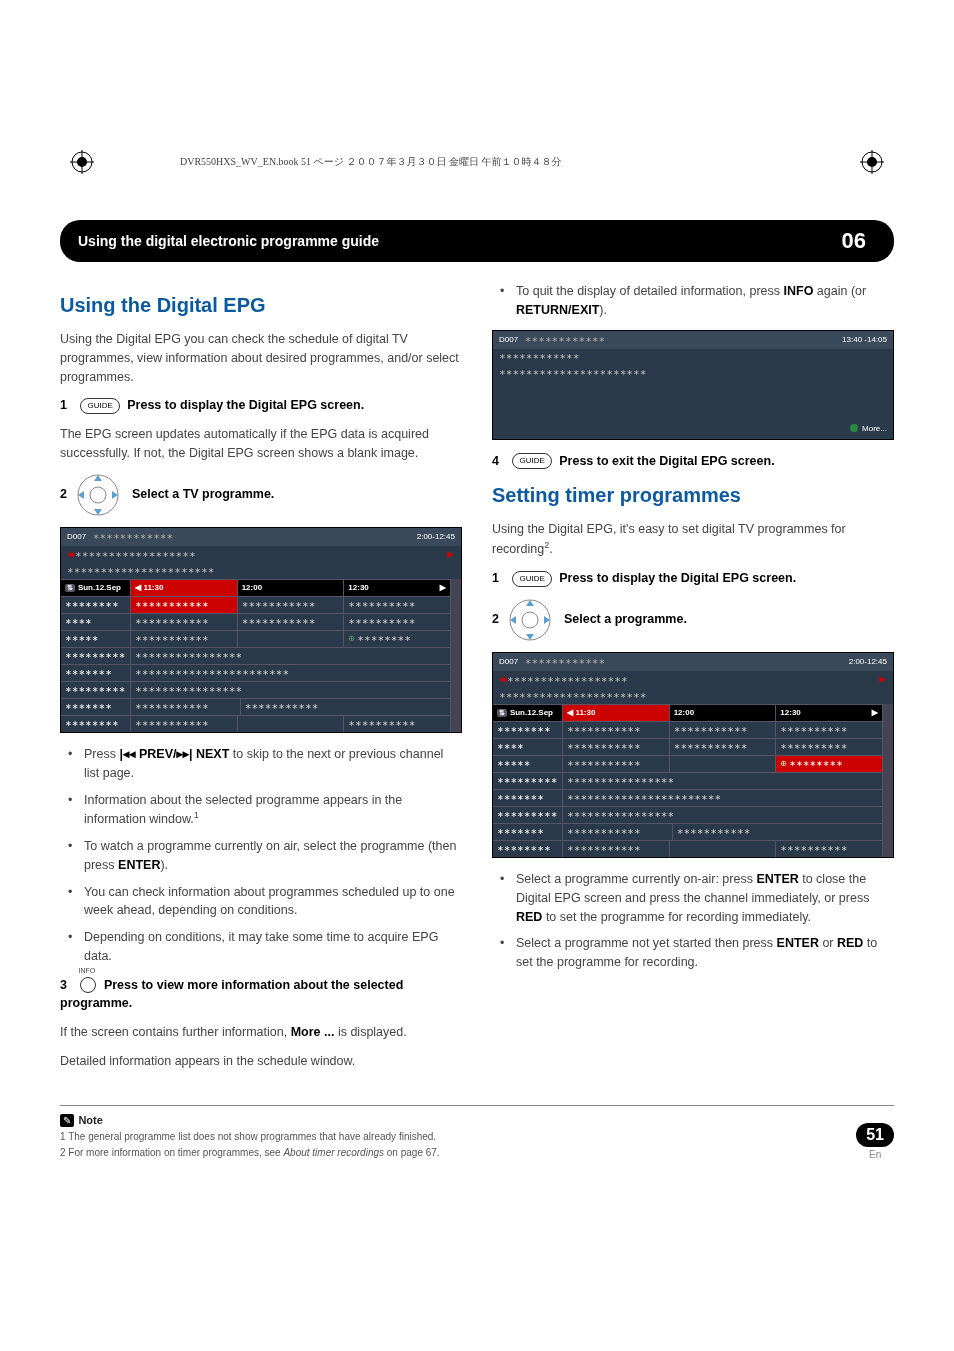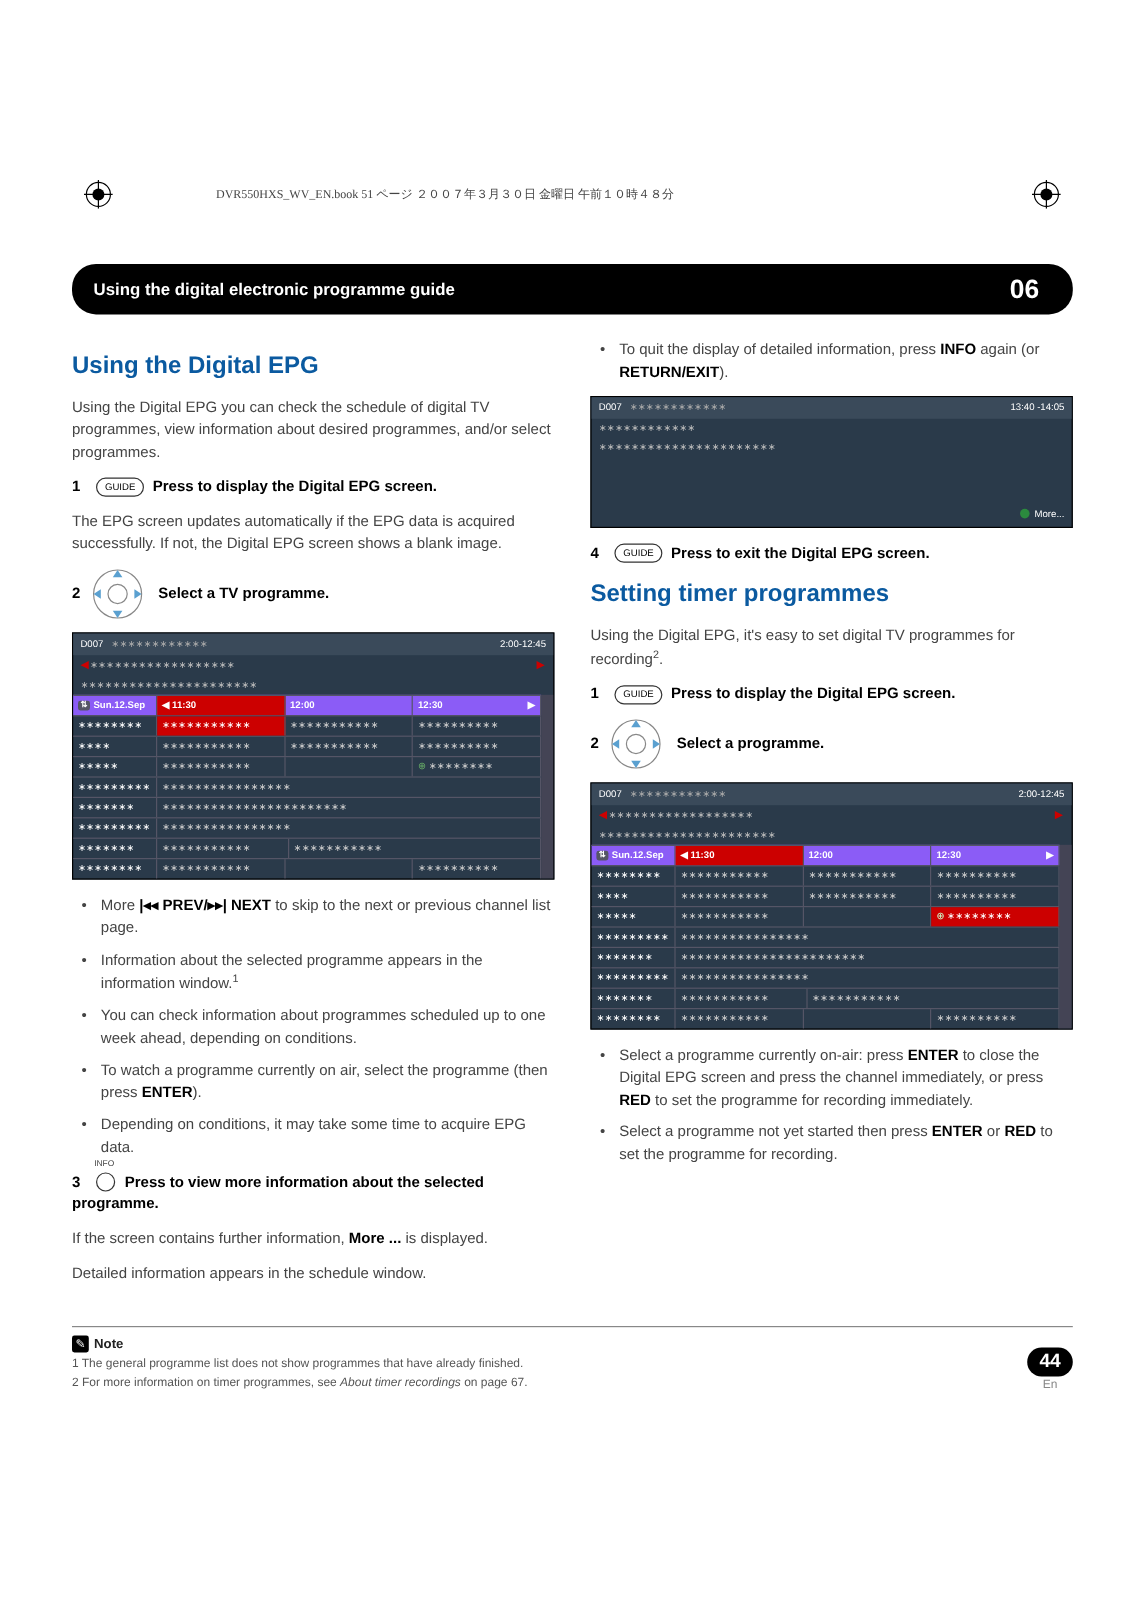--- a/index.html
+++ b/index.html
@@ -143,21 +143,21 @@
     display: flex;
     align-items: center;
   }
   .epg-row .cell {
     flex: 1;
     padding: 2px 4px;
     border-right: 1px solid #556;
     color: #ccc;
   }
   .epg-row.head {
-    background: #8b5cf6;
+    background: #000000;
     font-weight: bold;
   }
   .epg-row.head .ch { color: #fff; }
   .epg-row.head .time-hl {
     background: #c00;
     color: #fff;
     padding: 2px 4px;
     flex: 1;
     border-right: 1px solid #556;
   }
@@ -398,29 +398,29 @@
                 <div class="cell"></div>
                 <div class="cell">∗∗∗∗∗∗∗∗∗∗</div>
               </div>
           </div>
           <div class="epg-scroll"></div>
         </div>
       </div>
 
       <ul class="bullets">
         <li>
-          <span>More </span><span class="bold">|◂◂</span><span class="bold"> PREV/</span><span class="bold">▸▸|</span><span class="bold"> NEXT</span><span> to skip to the next or previous channel list page.</span>
+          <span>Press </span><span class="bold">|◂◂</span><span class="bold"> PREV/</span><span class="bold">▸▸|</span><span class="bold"> NEXT</span><span> to skip to the next or previous channel list page.</span>
         </li>
         <li>
           <span>Information about the selected programme appears in the information window.</span><sup>1</sup>
         </li>
-        <li>You can check information about programmes scheduled up to one week ahead, depending on conditions.</li>
         <li>
           <span>To watch a programme currently on air, select the programme (then press </span><span class="bold">ENTER</span><span>).</span>
         </li>
+        <li>You can check information about programmes scheduled up to one week ahead, depending on conditions.</li>
         <li>Depending on conditions, it may take some time to acquire EPG data.</li>
       </ul>
 
       <p>
         <span class="step-num">3</span>
         <span style="position:relative; display:inline-block;">
           <span class="superscript-info" style="position:absolute; top:-10px; left:2px;">INFO</span>
           <span class="btn-circle"></span>
         </span>
         <span class="step">Press to view more information about the selected programme.</span>
@@ -557,17 +557,17 @@
 
   <div class="note-rule">
     <span class="note-label">✎</span><span class="note-title">Note</span>
     <div class="note-text">1 The general programme list does not show programmes that have already finished.</div>
     <div class="note-text">
       <span>2 For more information on timer programmes, see </span><em>About timer recordings</em><span> on page 67.</span>
     </div>
   </div>
 
   <div class="page-num">
-    <div class="pnum">44</div>
+    <div class="pnum">51</div>
     <div class="en">En</div>
   </div>
 
 </div>
 
 </body></html>

